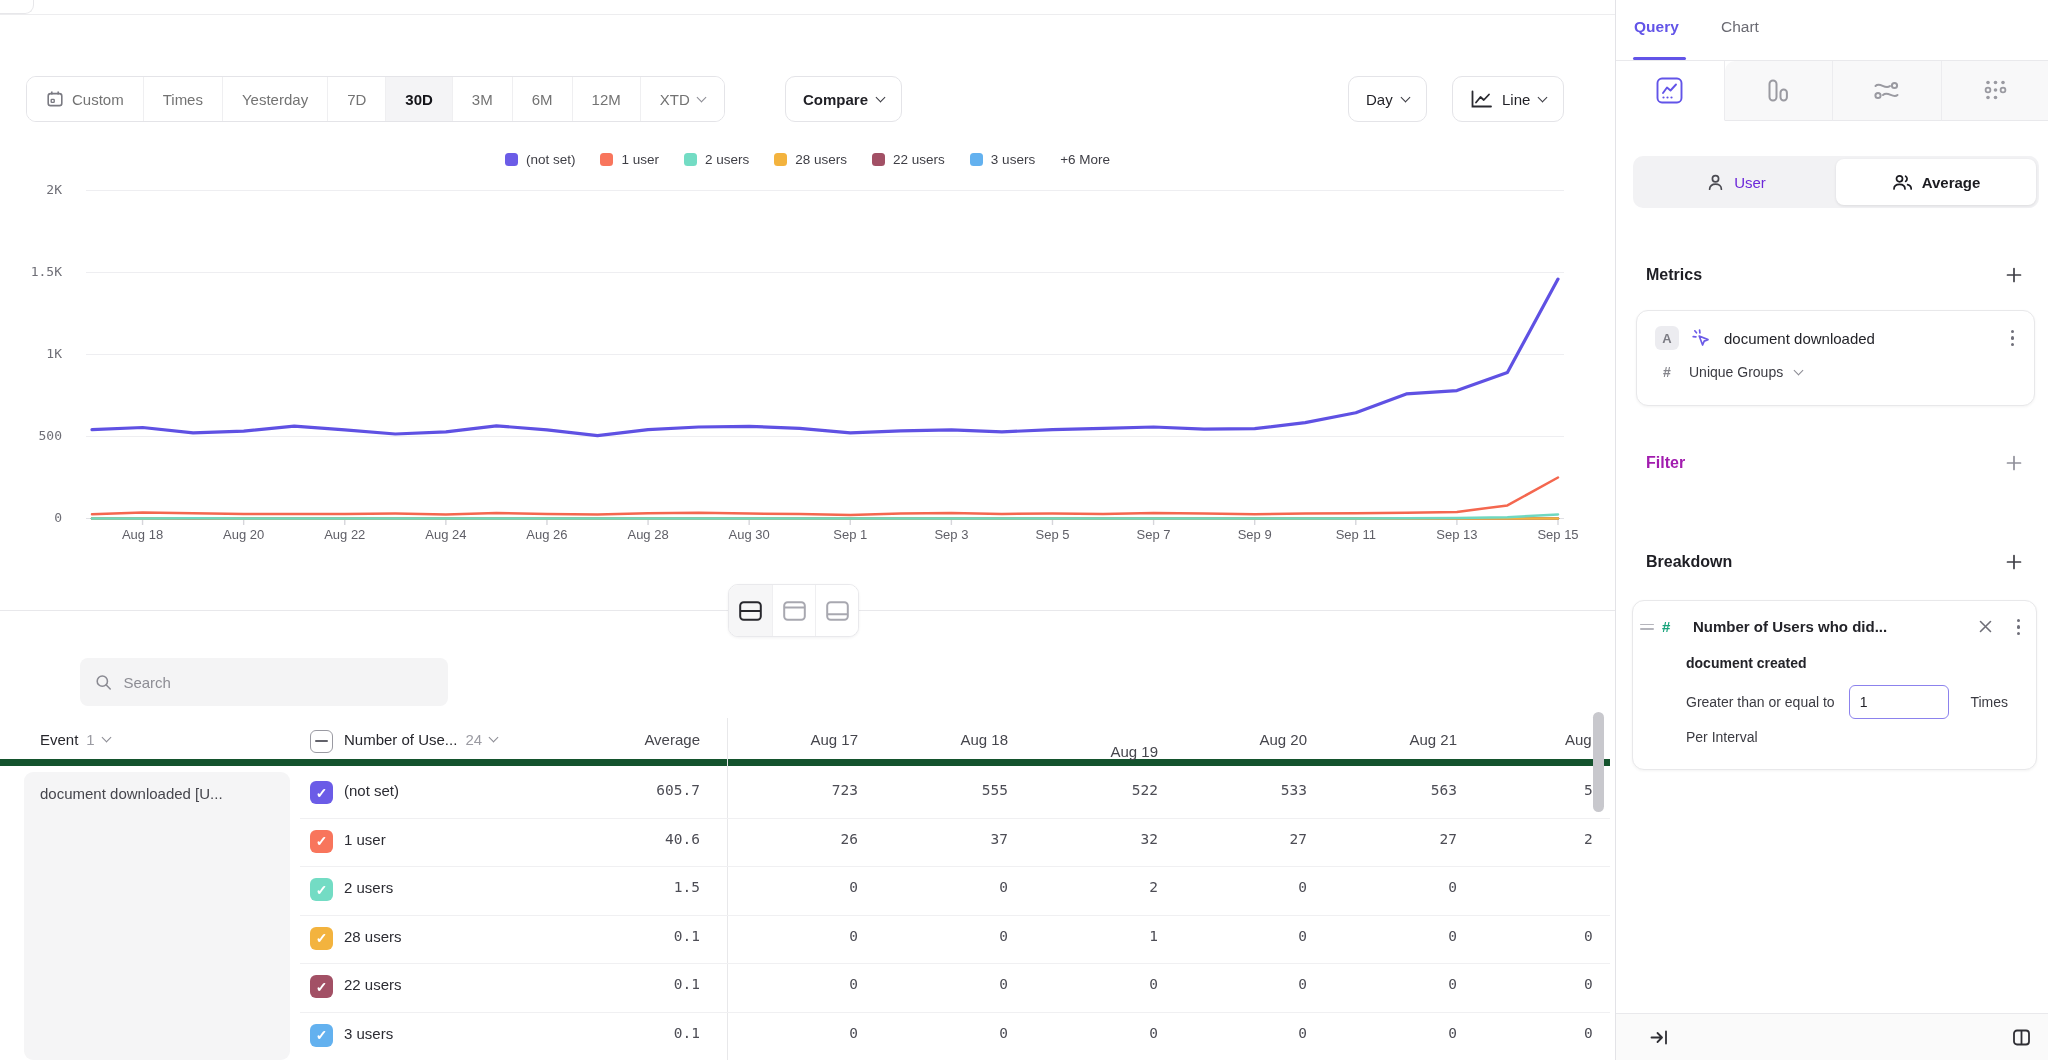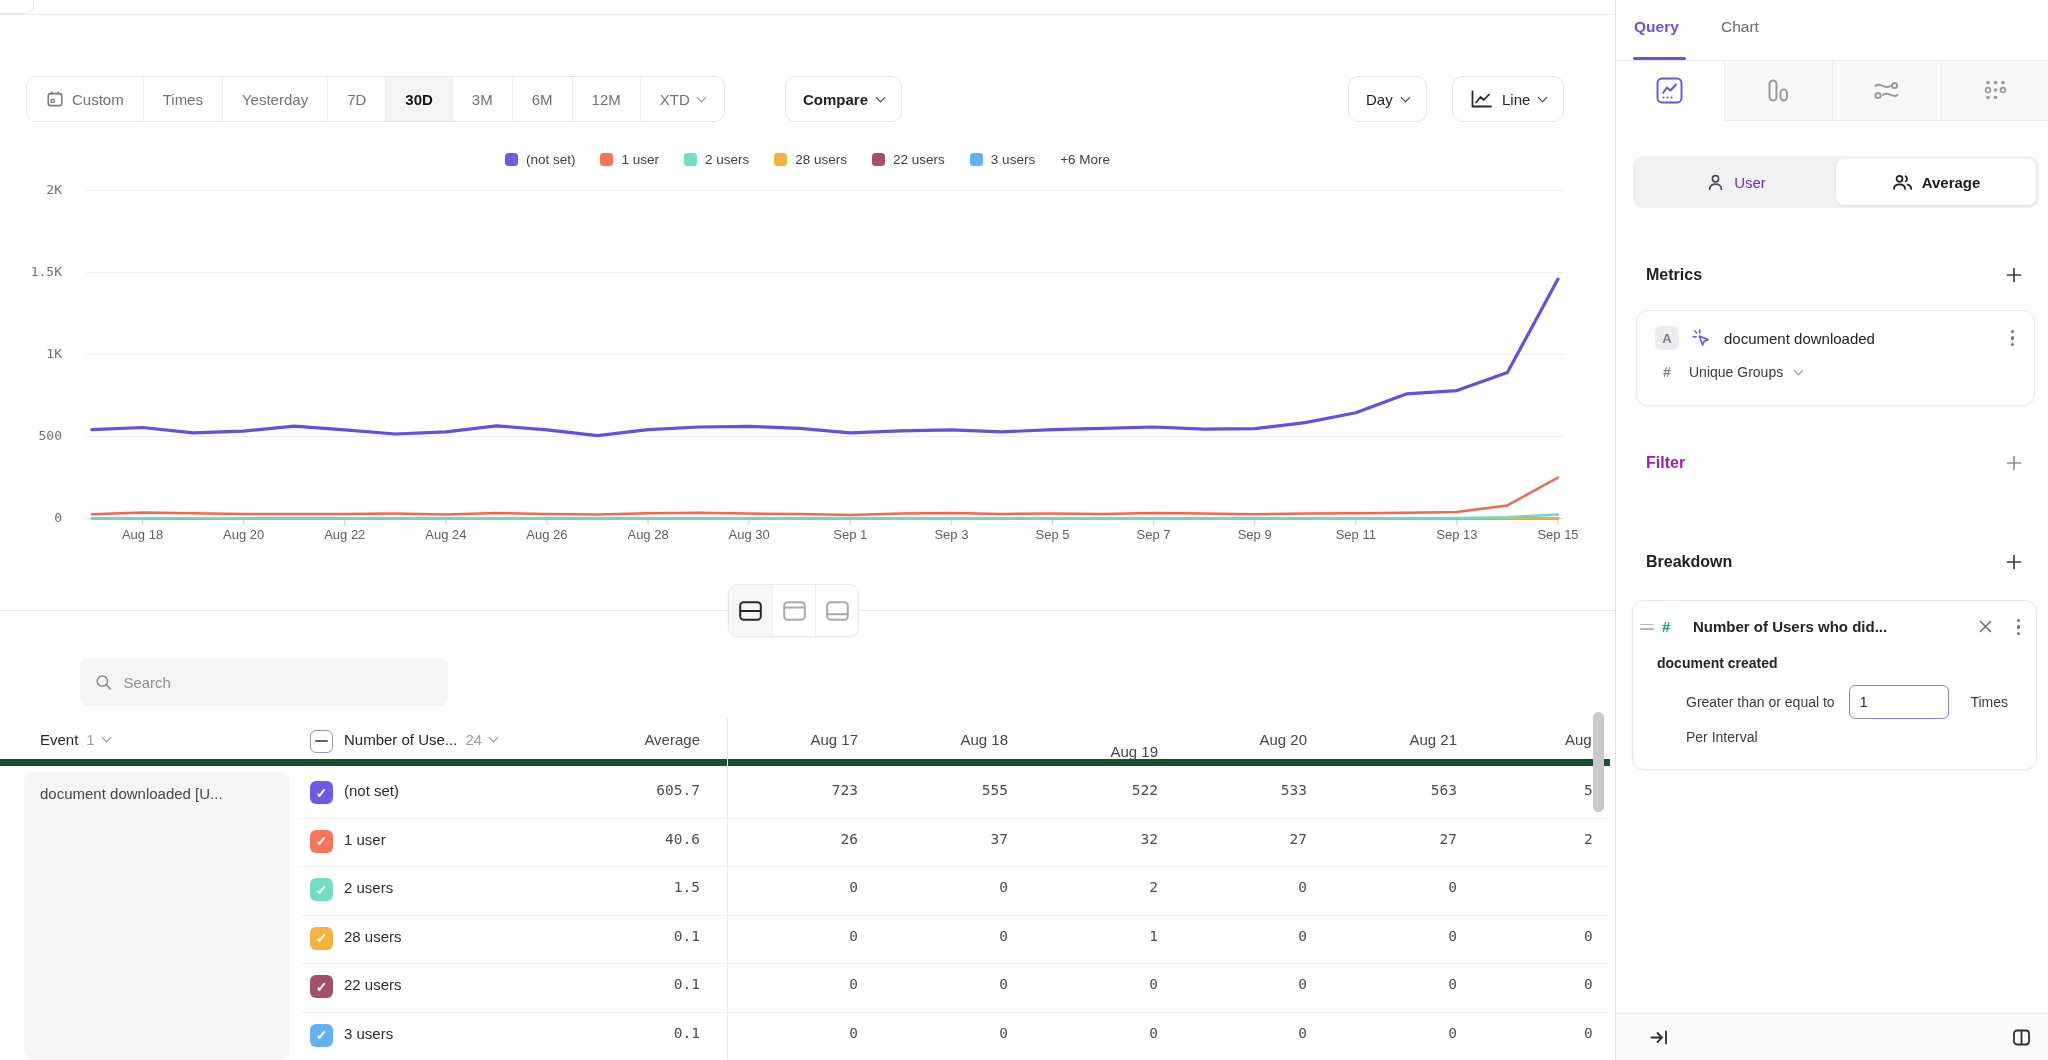--- a/index.html
+++ b/index.html
@@ -100,21 +100,21 @@
   .hash { color:#85858c; font-weight:700; width:24px; text-align:center; }
   .mrow2 .chev { margin-left:2px; }
 
   .break-card { left:16px; width:405px; top:600px; height:170px; padding:14px 14px 14px 0; }
   .brow1 { display:flex; align-items:center; }
   .drag { width:14px; margin-left:7px; cursor:grab; }
   .drag i { display:block; height:1.6px; background:#b5b5bc; margin:3px 0; border-radius:1px; }
   .ghash { color:#18a47c; font-weight:700; font-size:15px; width:22px; margin-left:8px; }
   .btitle { font-size:15px; font-weight:600; color:#232329; flex:1; margin-left:9px; }
   .closex { cursor:pointer; display:flex; margin-right:22px; }
-  .brow2 { margin:16px 0 0 24px; font-size:14px; font-weight:700; color:#232329; }
+  .brow2 { margin:16px 0 0 53px; font-size:14px; font-weight:700; color:#232329; }
   .brow3 { margin:14px 14px 0 53px; display:flex; align-items:center; font-size:14px; color:#3b3b42; }
   .cond-input { width:100px; height:34px; border:1.5px solid #8c82ed; border-radius:6px; padding:0 10px; font-size:14px; color:#232329; margin-left:14px; outline:none; font-family:inherit; }
   .cond-suffix { margin-left:auto; }
   .brow4 { margin:10px 0 0 53px; font-size:14px; color:#3b3b42; }
 
   .pfooter { position:absolute; left:0; bottom:0; width:433px; height:47px; background:#fafafa; border-top:1px solid #e9e9ec; display:flex; align-items:center; justify-content:space-between; padding:0 18px 0 33px; }
   .icon-btn { cursor:pointer; display:flex; }
 </style>
 </head>
 <body>

